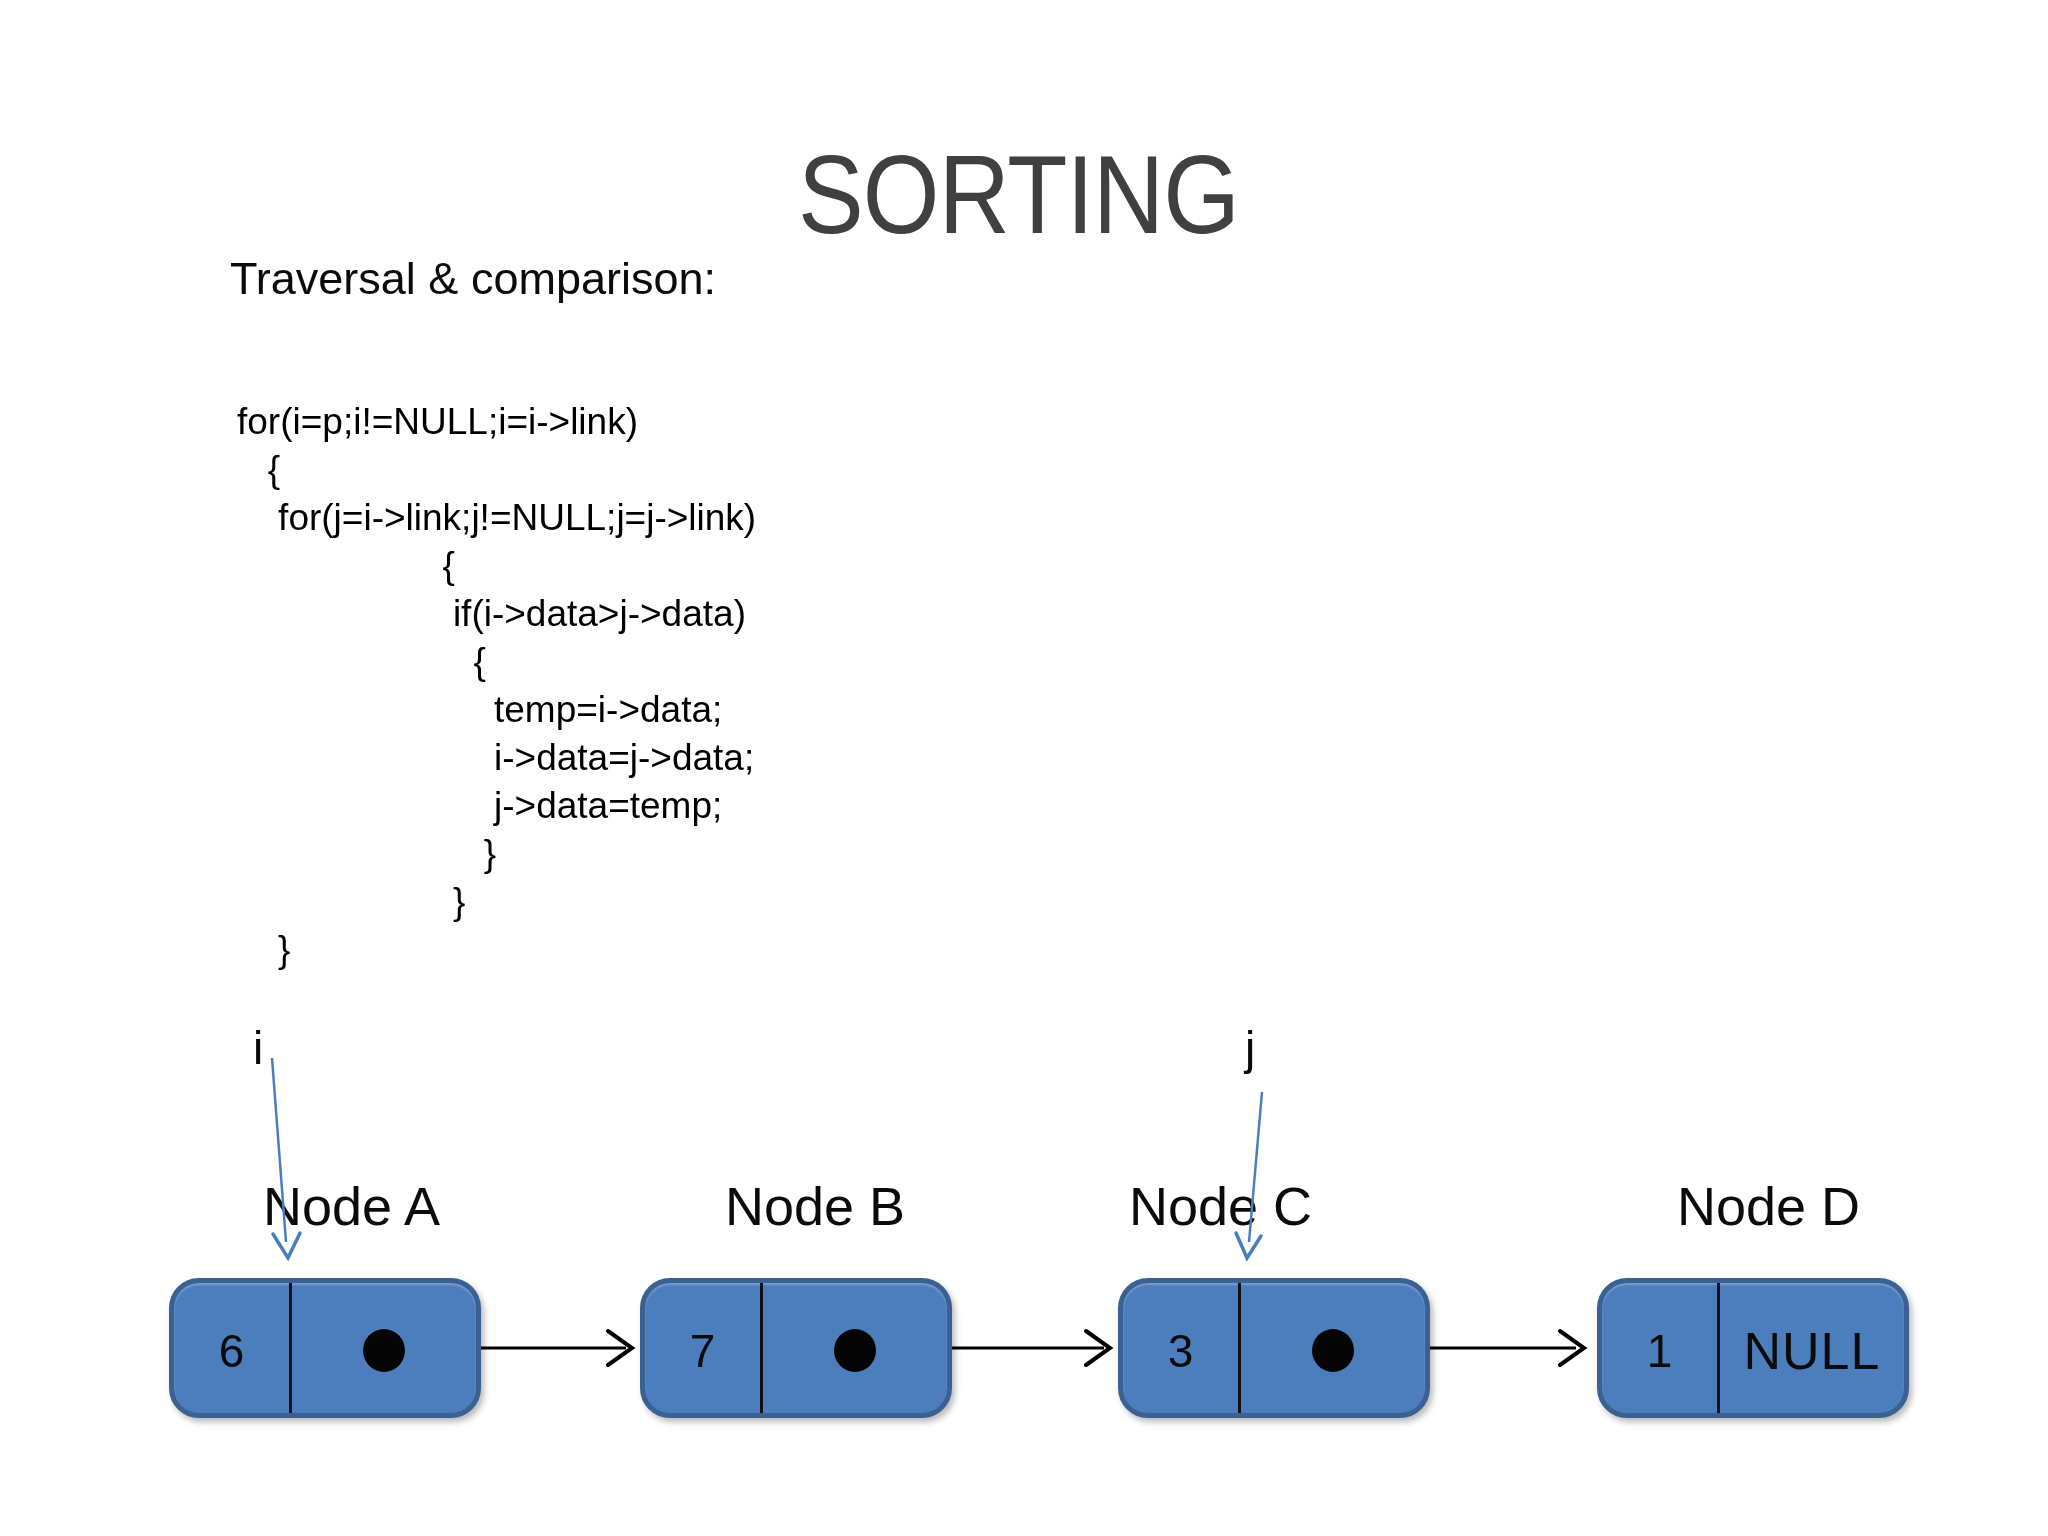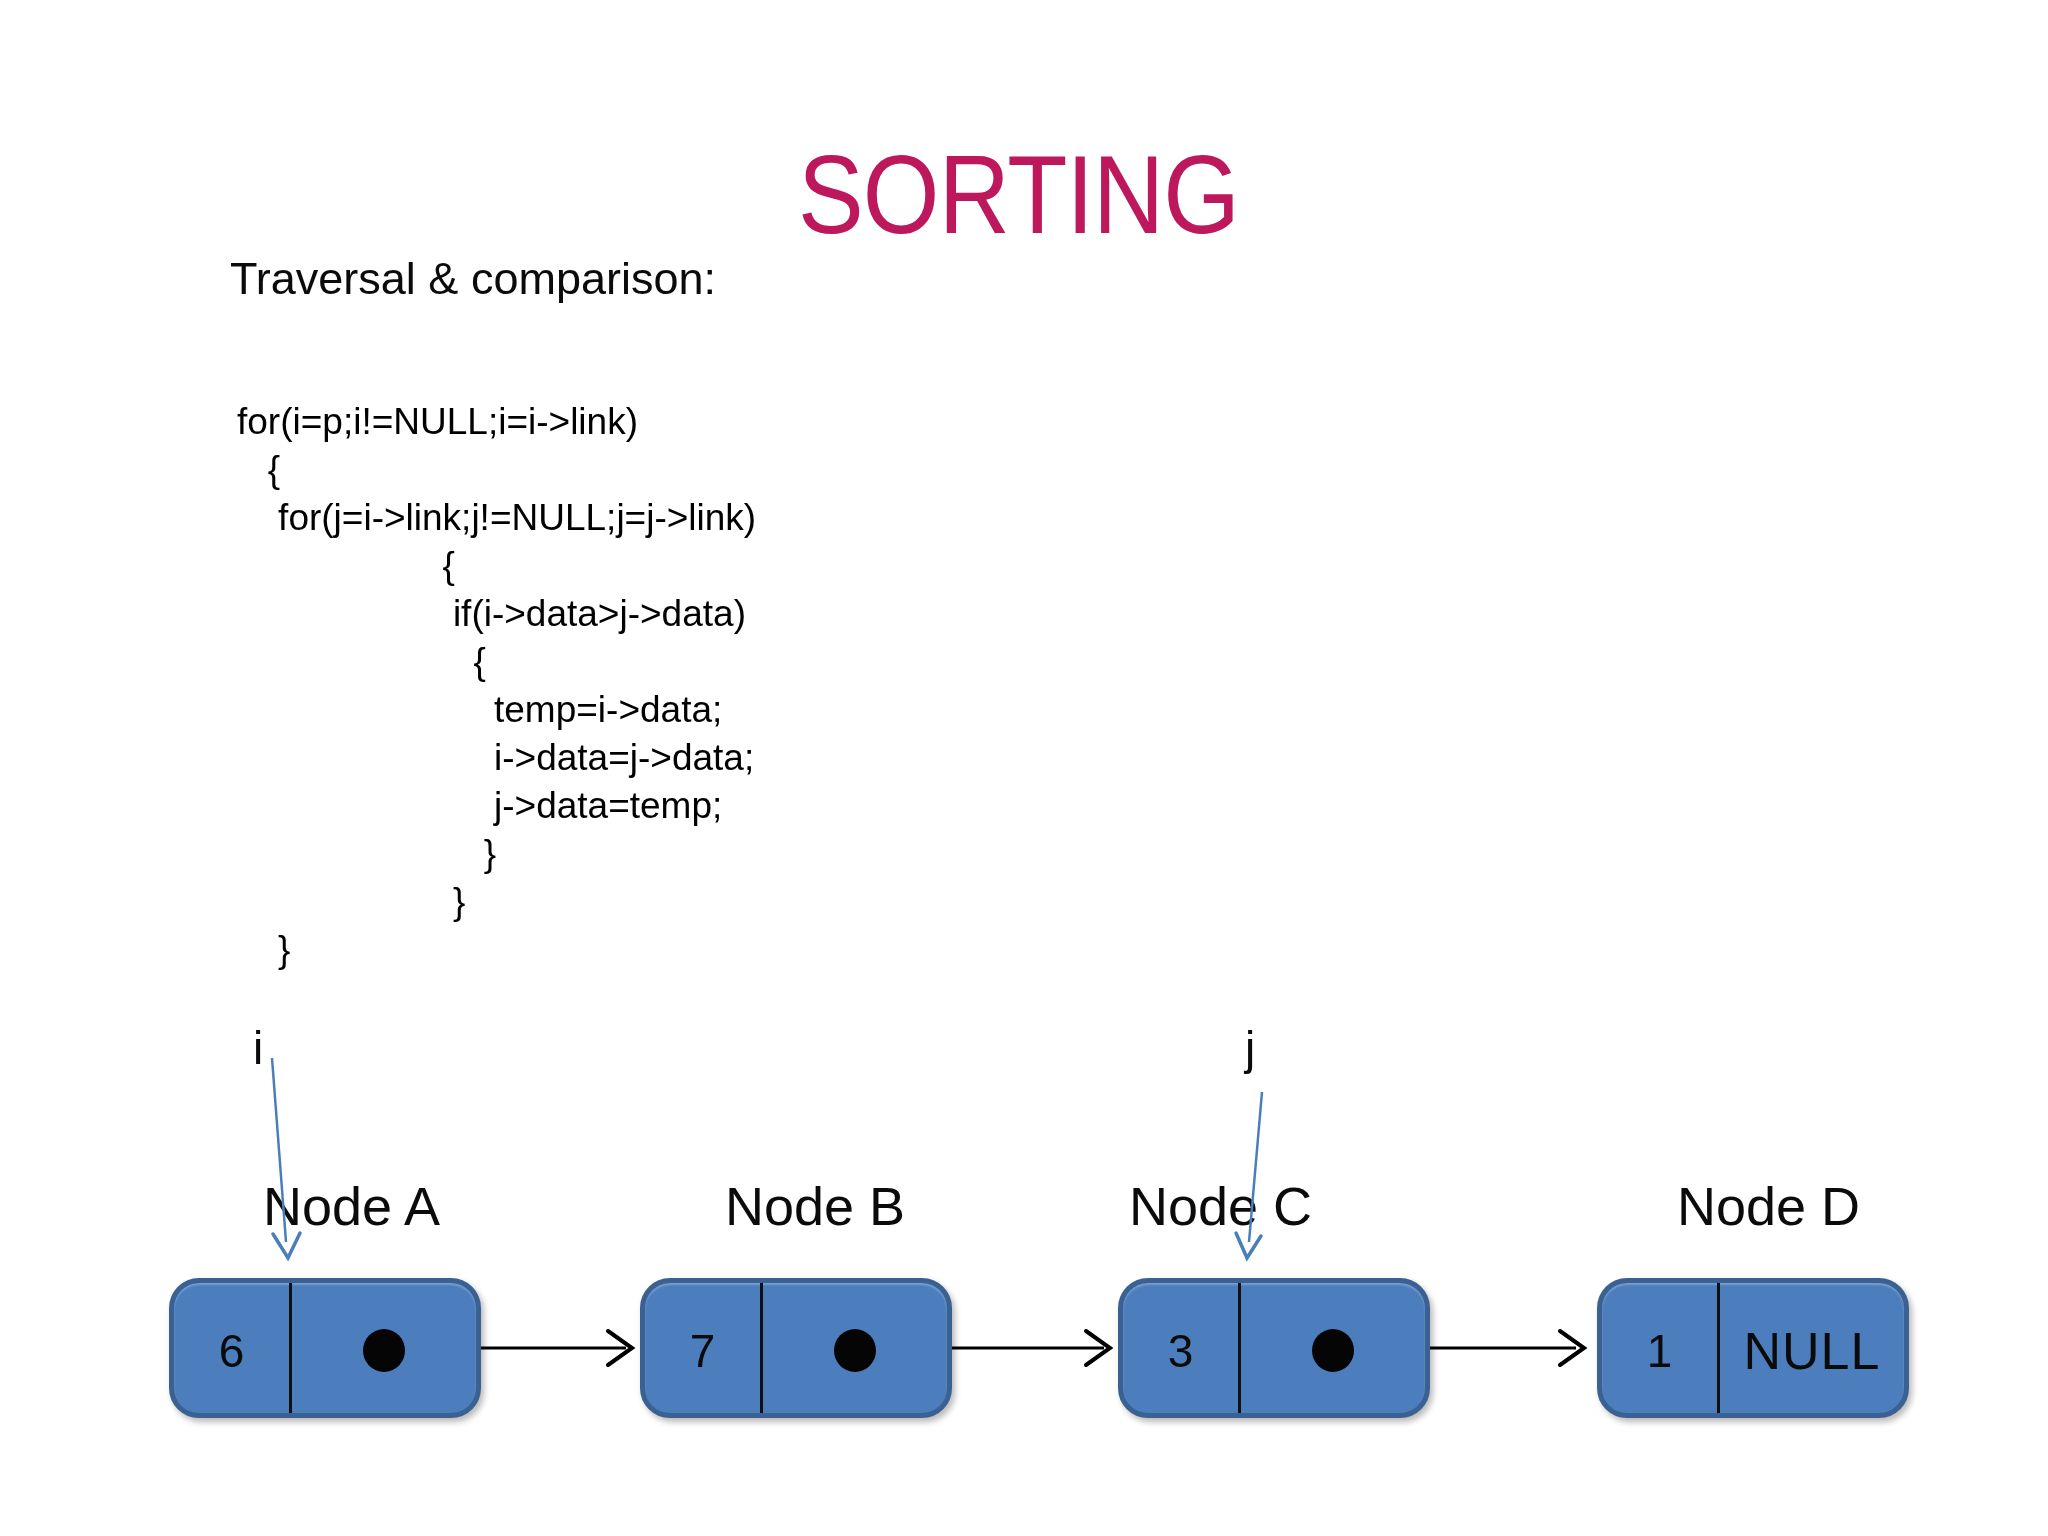--- a/index.html
+++ b/index.html
@@ -10,21 +10,21 @@
     overflow:hidden;
     font-family:"Liberation Sans", sans-serif;
     color:#000;
   }
   .slide{position:absolute;inset:0;}
 
   
   .title{
     position:absolute;left:798px;top:139px;
     font-size:112px;line-height:1;white-space:nowrap;
-    color:#be185d;
+    color:#404040;
   }
   .title .squeeze{
     display:inline-block;
     transform:scaleX(0.88);
     transform-origin:left center;
     letter-spacing:-1px;
   }
 
   
   .heading{

